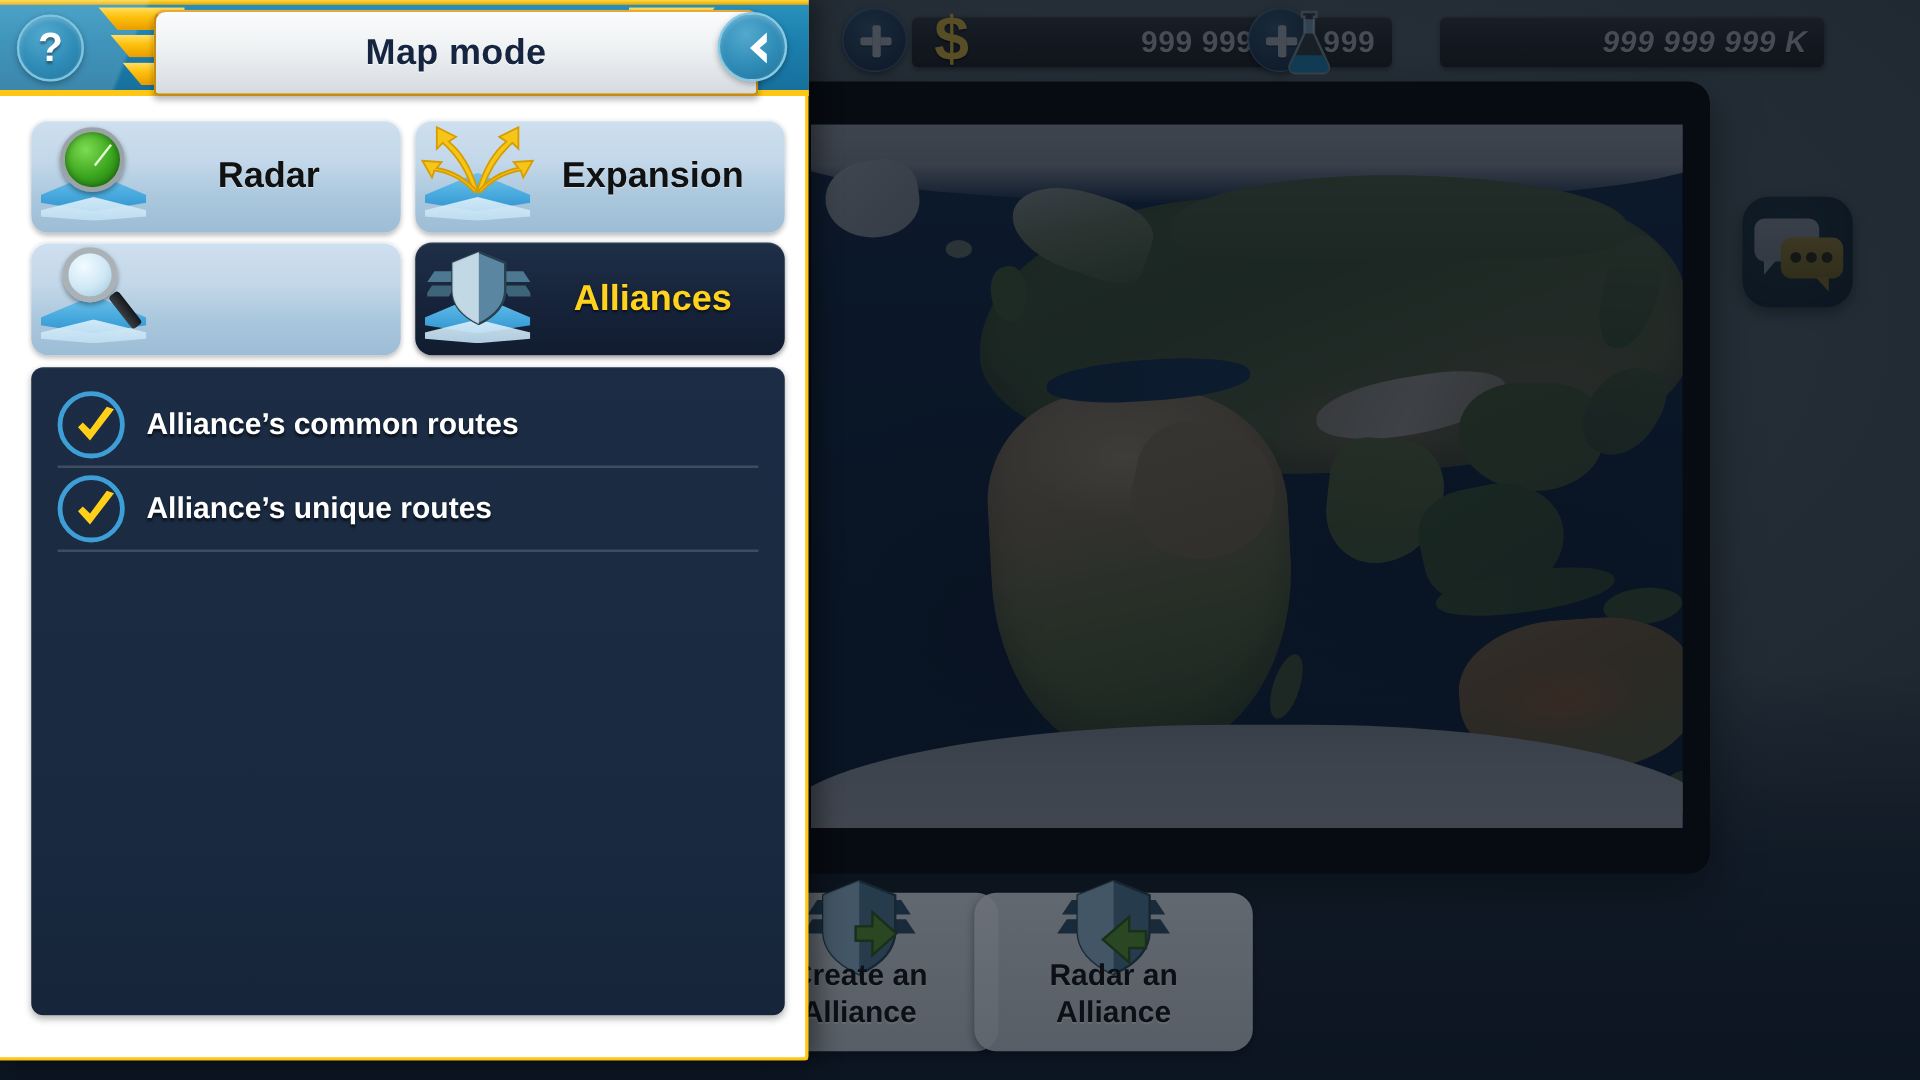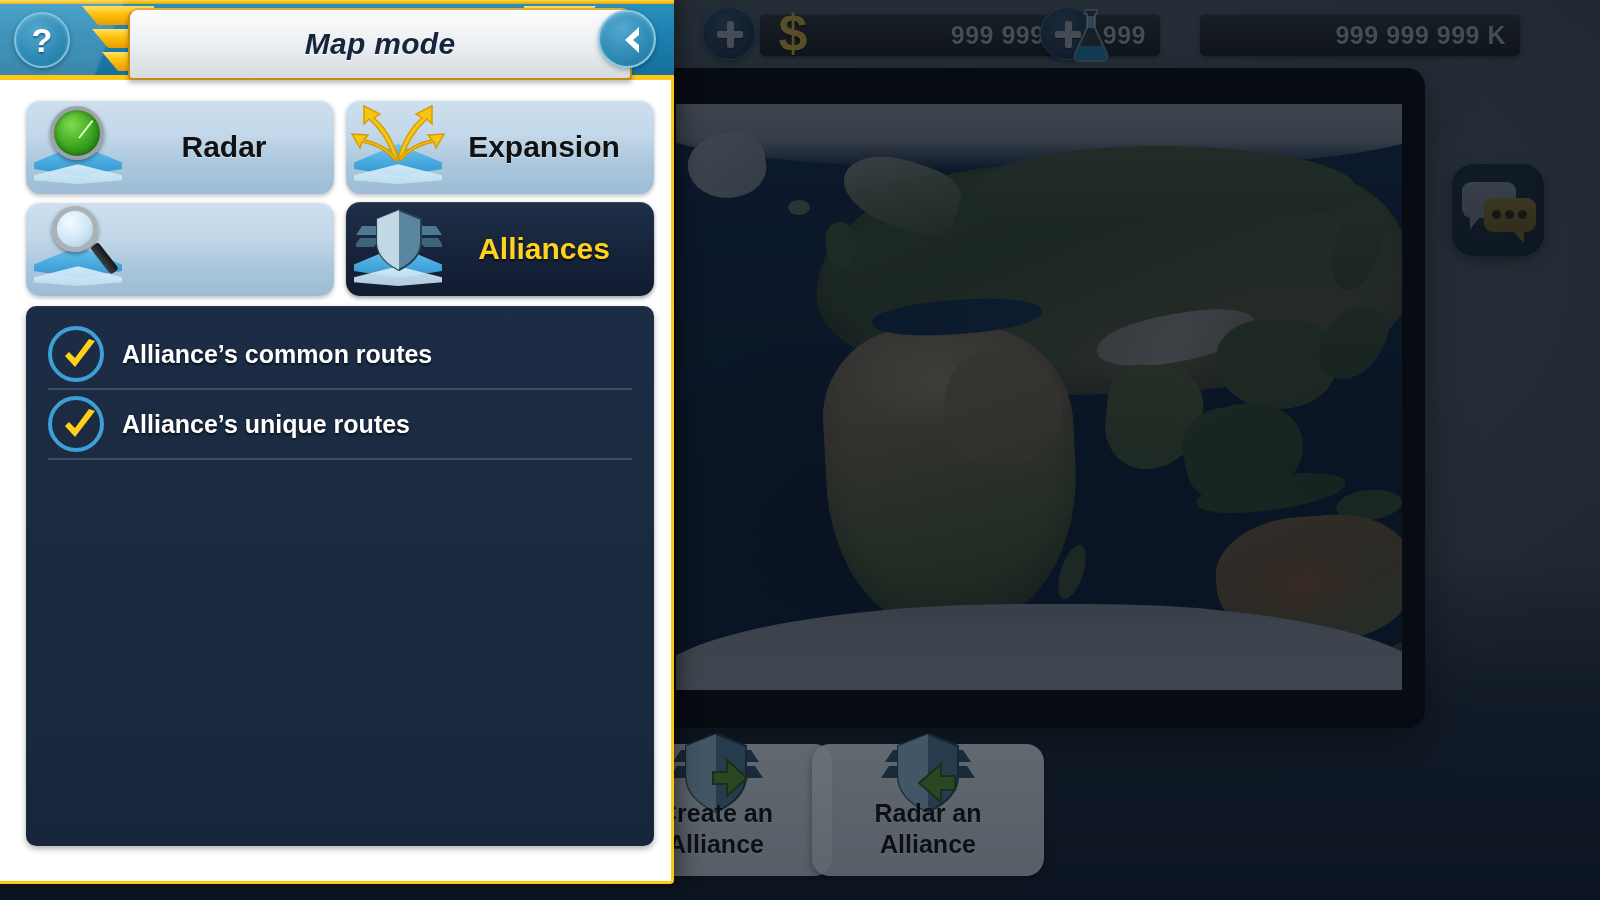--- a/index.html
+++ b/index.html
@@ -148,21 +148,21 @@
     border-radius:5px;
     box-shadow:inset 0 1px 0 rgba(255,255,255,.07), 0 2px 4px rgba(0,0,0,.4);
     display:flex; align-items:center; justify-content:flex-end;
     padding-right:14px;
     color:#8e9499;
     font-weight:bold; font-size:25px;
     letter-spacing:.5px;
     text-shadow:0 1px 0 rgba(0,0,0,.6);
   }
   #pill-money{ left:120px; width:400px; }
-  #pill-research{ left:560px; width:320px; }
+  #pill-research{ left:560px; width:320px;font-style:italic; }
   .plusbtn{
     position:absolute; top:6px; width:54px; height:54px; border-radius:50%;
     background:radial-gradient(circle at 42% 32%, #2f4b63 0%, #1d3145 60%, #15253a 100%);
     box-shadow:0 2px 6px rgba(0,0,0,.5), inset 0 1px 1px rgba(255,255,255,.12);
     border:1px solid rgba(110,150,185,.35);
   }
   .plusbtn::before,.plusbtn::after{
     content:""; position:absolute; background:#8f969b; border-radius:2px;
     box-shadow:0 1px 0 rgba(0,0,0,.45);
   }
@@ -280,21 +280,21 @@
   #deco-right .bar:nth-child(2){ top:25px; width:62px; clip-path:polygon(0 0,100% 0,calc(100% - 16px) 100%,0 100%); }
   #deco-right .bar:nth-child(3){ top:48px; width:52px; clip-path:polygon(0 0,100% 0,calc(100% - 16px) 100%,0 100%); }
 
   #titleplate{
     position:absolute; left:128px; top:8px; width:504px; height:72px;
     background:linear-gradient(to bottom,#fbfcfc 0%, #eef1f3 45%, #d6dbe0 100%);
     border:2px solid #c58b12;
     border-top-color:#e8a83b;
     border-radius:10px 10px 4px 4px;
     box-shadow:0 3px 5px rgba(0,0,0,.28);
-    display:flex; align-items:center; justify-content:center;font-style:italic;
+    display:flex; align-items:center; justify-content:center;
   }
   #titleplate .t{
     font-size:30px; font-weight:bold; color:#16253f;
     text-shadow:0 1px 0 rgba(255,255,255,.8);
     letter-spacing:.3px;
   }
 
   
   #modegrid{
     position:absolute; left:26px; top:100px; width:628px; height:196px;

